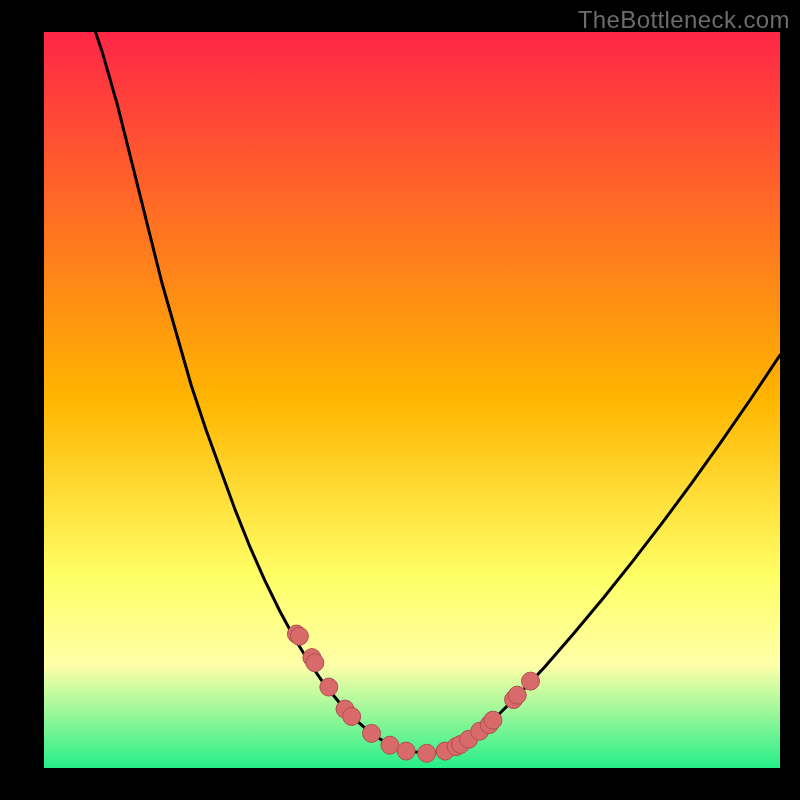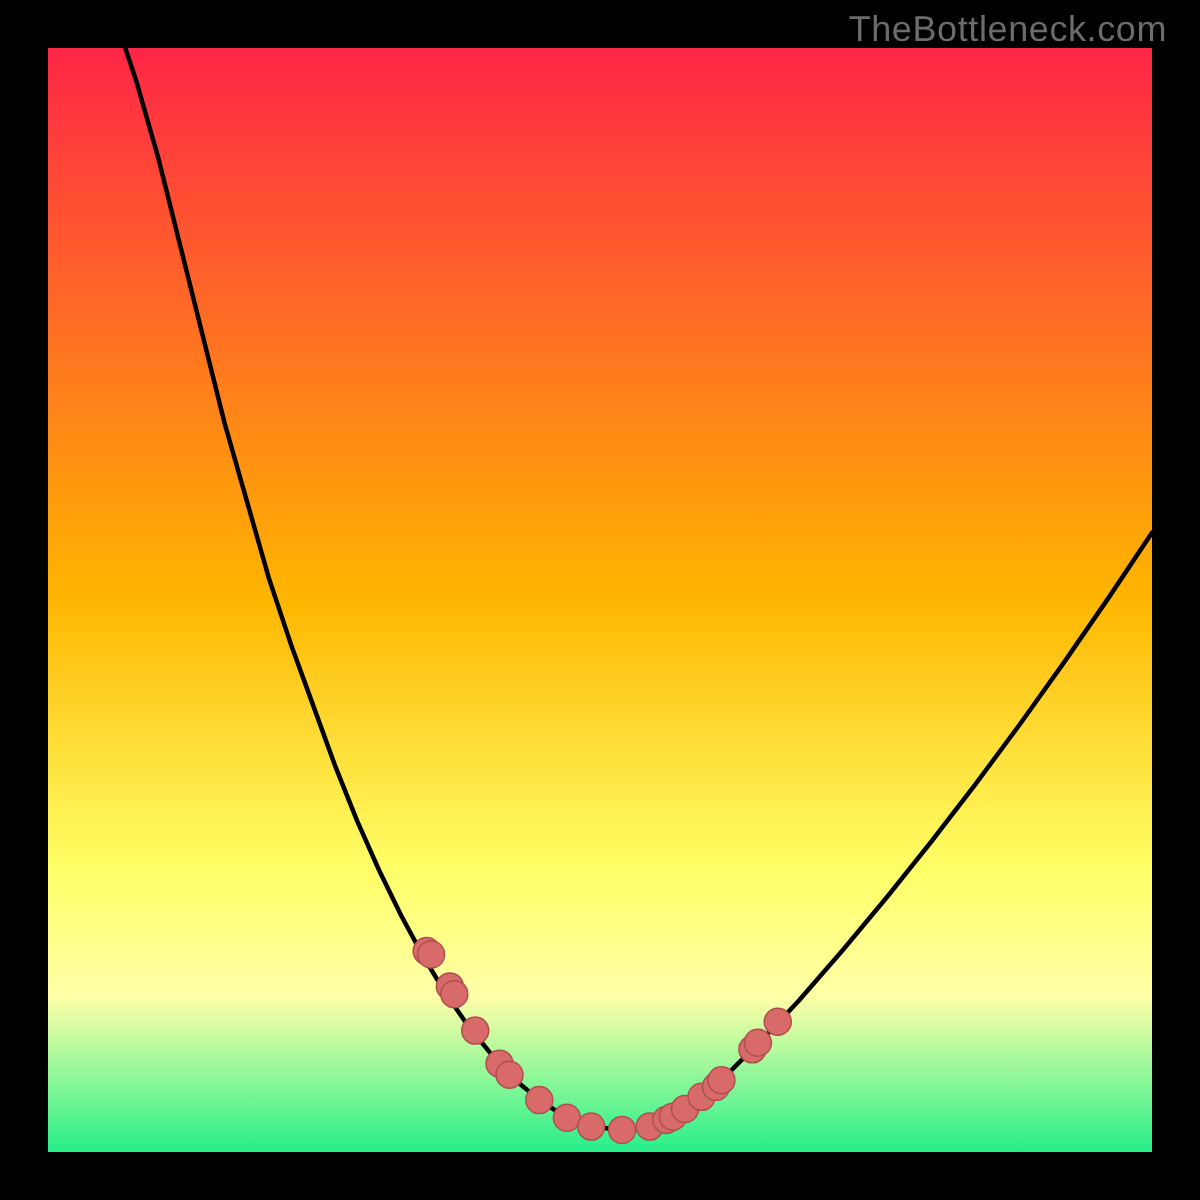--- a/index.html
+++ b/index.html
@@ -6,21 +6,21 @@
     margin: 0;
     padding: 0;
     width: 800px;
     height: 800px;
     background: #000;
     overflow: hidden;
     font-family: Arial, Helvetica, sans-serif;
   }
   .frame {
     position: absolute;
-    left: 0;
+    left: 12px;
     top: 0;
     width: 788px;
     height: 800px;
     background: #000;
   }
   .plot {
     position: absolute;
     left: 32px;
     top: 32px;
     width: 736px;

